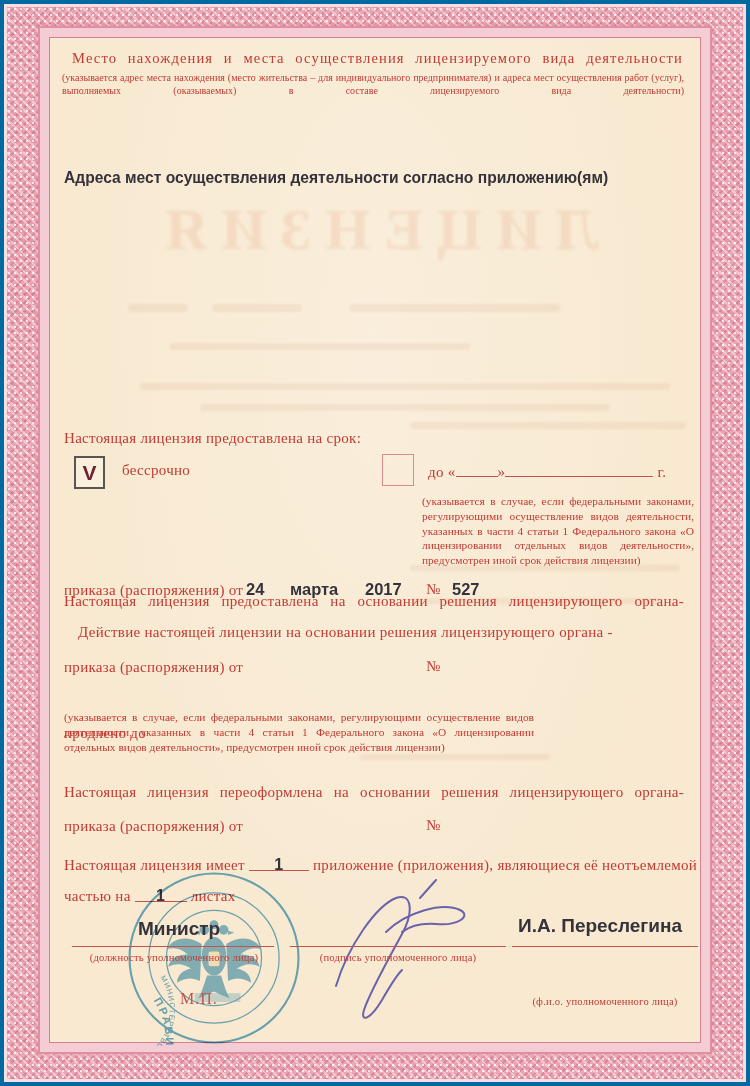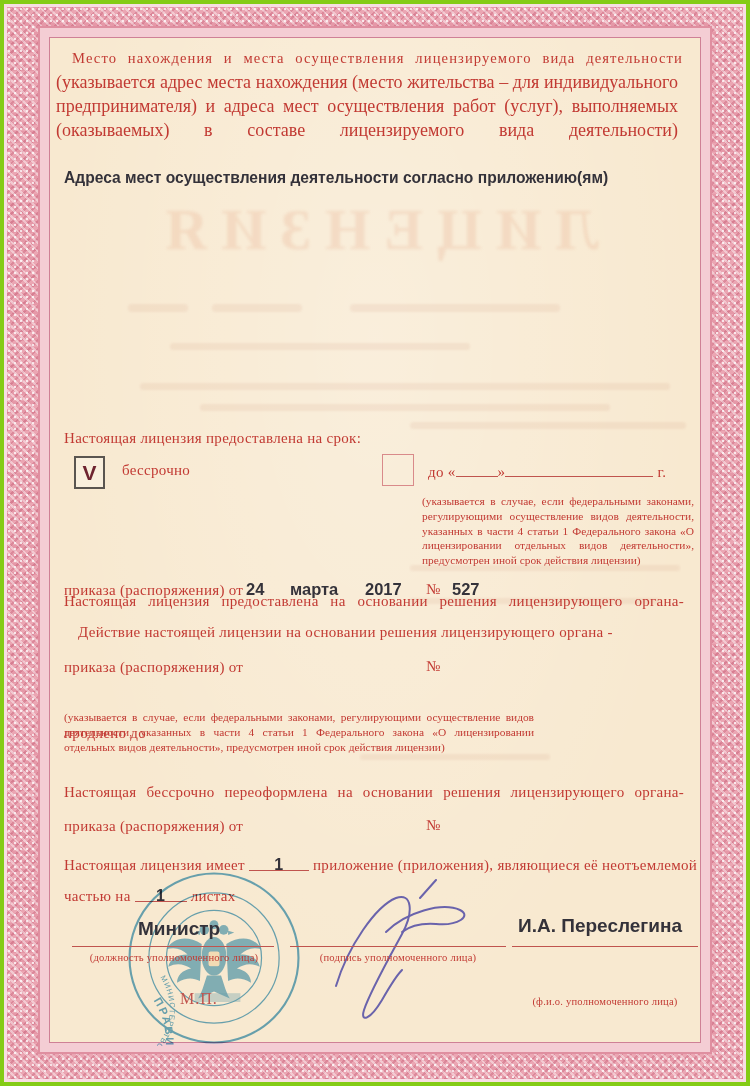--- a/index.html
+++ b/index.html
@@ -1,17 +1,17 @@
 <!DOCTYPE html>
 <html><head>
 <meta charset="utf-8">
 <style>
   html,body{margin:0;padding:0;}
   body{width:750px;height:1086px;background:#ffffff;font-family:"Liberation Serif",serif;-webkit-font-smoothing:antialiased;}
-  .page{position:relative;width:750px;height:1086px;background:#84cc16;overflow:hidden;}
+  .page{position:relative;width:750px;height:1086px;background:#0369a1;overflow:hidden;}
 
   
   .border-frame{
     position:absolute;inset:4px;
     background:
       radial-gradient(circle at 2px 2px, rgba(255,255,255,.75) 1px, rgba(255,255,255,0) 1.6px) 0 0/6px 6px,
       repeating-linear-gradient(45deg, rgba(255,255,255,.40) 0 2px, rgba(255,255,255,0) 2px 6px),
       repeating-linear-gradient(-45deg, rgba(176,52,84,.26) 0 2px, rgba(176,52,84,0) 2px 6px),
       repeating-linear-gradient(0deg, rgba(203,90,116,.18) 0 3px, rgba(203,90,116,0) 3px 9px),
       #eba6b3;
@@ -56,21 +56,21 @@
 </style>
 </head>
 <body>
 
 <div class="page">
   <div class="border-frame"></div>
 
   <div class="paper">
 
     <div class="abs red just" style="left:22px;top:12px;width:608px;font-size:14.6px;letter-spacing:1.1px;word-spacing:6px;white-space:nowrap;">Место нахождения и места осуществления лицензируемого вида деятельности</div>
-    <div class="abs red just" style="left:6px;top:33px;width:622px;font-size:18px;line-height:1.32;">(указывается адрес места нахождения (место жительства – для индивидуального предпринимателя) и адреса мест осуществления работ (услуг), выполняемых (оказываемых) в составе лицензируемого вида деятельности)</div>
+    <div class="abs red just" style="left:12px;top:33px;width:622px;font-size:10px;line-height:1.32;">(указывается адрес места нахождения (место жительства – для индивидуального предпринимателя) и адреса мест осуществления работ (услуг), выполняемых (оказываемых) в составе лицензируемого вида деятельности)</div>
 
 
     <div class="abs bold-dark" style="left:14px;top:131px;font-size:15.6px;">Адреса мест осуществления деятельности согласно приложению(ям)</div>
 
     <div class="abs bleed-title" style="left:95px;top:158px;width:460px;">ЛИЦЕНЗИЯ</div>
     <div class="smudge" style="left:78px;top:266px;width:60px;"></div>
     <div class="smudge" style="left:162px;top:266px;width:90px;"></div>
     <div class="smudge" style="left:300px;top:266px;width:210px;"></div>
     <div class="smudge" style="left:120px;top:305px;width:300px;height:7px;"></div>
     <div class="smudge" style="left:90px;top:345px;width:530px;height:7px;"></div>
@@ -104,21 +104,21 @@
     </div>
 
     <div class="abs red serif15" style="left:28px;top:586px;width:620px;">Действие настоящей лицензии на основании решения лицензирующего органа -</div>
     <div class="abs" style="left:14px;top:620px;width:620px;">
       <span class="red serif15">приказа (распоряжения) от</span>
       <span class="abs red serif15" style="left:362px;">№</span>
     </div>
     <div class="abs red serif15" style="left:14px;top:687px;text-align:right;">продлено до</div>
     <div class="abs red smallprint" style="left:14px;top:672px;width:470px;">(указывается в случае, если  федеральными законами, регулирующими осуществление видов деятельности, указанных в части 4  статьи 1 Федерального закона «О лицензировании отдельных видов деятельности», предусмотрен иной срок действия лицензии)</div>
 
-    <div class="abs red serif15 just" style="left:14px;top:746px;width:620px;white-space:nowrap;">Настоящая бессрочно переоформлена на основании решения лицензирующего органа-</div>
+    <div class="abs red serif15 just" style="left:14px;top:746px;width:620px;white-space:nowrap;">Настоящая лицензия переоформлена на основании решения лицензирующего органа-</div>
     <div class="abs" style="left:14px;top:779px;width:620px;">
       <span class="red serif15">приказа (распоряжения) от</span>
       <span class="abs red serif15" style="left:362px;">№</span>
     </div>
 
     <div class="abs red serif15" style="left:14px;top:818px;width:630px;white-space:nowrap;">
       <span>Настоящая лицензия имеет</span>
       <span class="blank" style="width:60px;text-align:center;"><b class="bold-dark" style="font-size:16px;">1</b></span>
       <span>приложение (приложения), являющиеся её неотъемлемой</span>
     </div>

